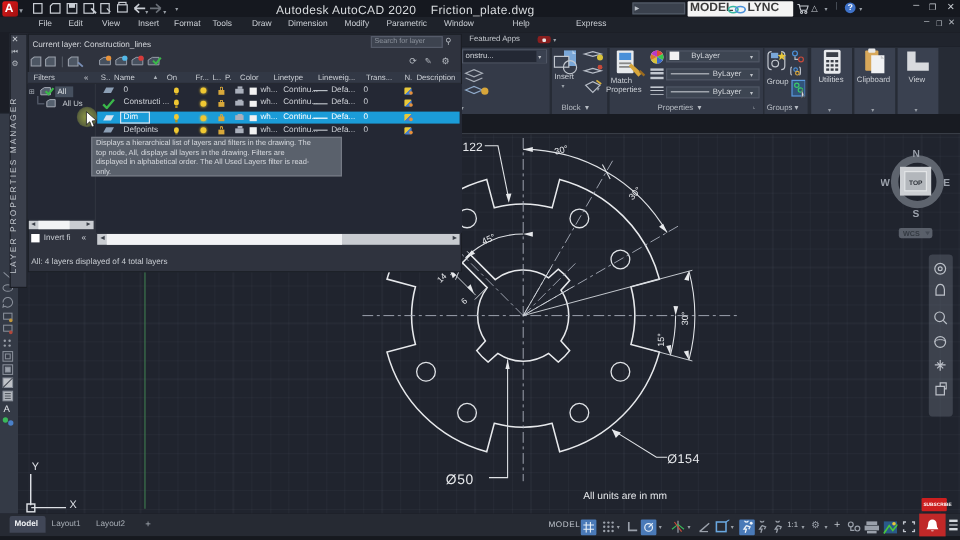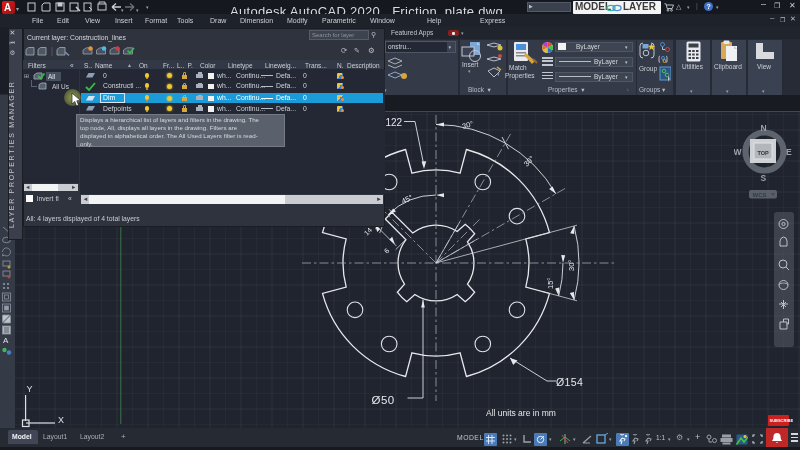--- a/index.html
+++ b/index.html
@@ -30,31 +30,31 @@
 </g>
 <g stroke="#6b7078" stroke-width="1.3" fill="none">
 <path d="M 108 6 H 99 M 108 6 L 104 2.5 M 108 6 L 104 9.5"></path>
 </g>
 <g fill="#9aa0a8" font-size="5" font-family="Liberation Sans, sans-serif">
 <text x="95" y="11">▾</text>
         <text x="110" y="11">▾</text>
         <text x="120" y="8">▾</text>
 </g>
 </svg>
-<div class="tx" style="left:230px;top:4px;font-size:13px;color:#d8dbde;letter-spacing:0.3px;">Autodesk AutoCAD 2020<span style="display:inline-block;width:12px;"></span>Friction_plate.dwg</div>
+<div class="tx" style="left:230px;top:4px;font-size:10px;color:#d8dbde;letter-spacing:0.3px;">Autodesk AutoCAD 2020<span style="display:inline-block;width:12px;"></span>Friction_plate.dwg</div>
 <div class="abs" style="left:527px;top:2px;width:44px;height:10px;background:#3a414d;border:1px solid #525a68;"></div>
 <div class="tx" style="left:529px;top:3px;font-size:5px;color:#b8bec6;">▶</div>
     <div class="abs" style="left:534px;top:3.5px;width:37px;height:8px;overflow:hidden;"></div>
 <div class="abs" style="left:573px;top:0.5px;width:88px;height:13px;background:#f4f4f4;border-radius:1px;"></div>
 <div class="tx" style="left:575px;top:1px;font-size:10px;font-weight:bold;color:#3a3a3a;">MODEL</div>
     <svg class="abs" style="left:606px;top:3.5px;" width="16" height="8" viewBox="0 0 16 8">
       <ellipse cx="5" cy="4" rx="4" ry="2.6" stroke="#35b8a0" stroke-width="1.4" fill="none"></ellipse>
       <ellipse cx="11" cy="4" rx="4" ry="2.6" stroke="#4a90d9" stroke-width="1.4" fill="none"></ellipse>
     </svg>
-    <div class="tx" style="left:623px;top:1px;font-size:10px;font-weight:bold;color:#3a3a3a;">LAYER</div>
+    <div class="tx" style="left:623px;top:1px;font-size:10px;font-weight:bold;color:#3a3a3a;">LYNC</div>
 <svg class="abs" style="left:664px;top:2.5px;" width="10" height="9" viewBox="0 0 10 9">
       <g stroke="#c8ccd2" stroke-width="0.9" fill="none">
         <path d="M 0.5 0.8 H 2 L 3.2 5.5 H 8.2 L 9.5 2 H 2.4"></path>
         <circle cx="4" cy="7.3" r="0.9"></circle>
         <circle cx="7.5" cy="7.3" r="0.9"></circle>
       </g>
     </svg>
 <div class="tx" style="left:676px;top:2.5px;font-size:7px;color:#c8ccd2;">△</div>
 <div class="tx" style="left:687px;top:4px;font-size:5px;color:#9aa0a8;">▾</div>
 <div class="tx" style="left:696px;top:2px;font-size:7px;color:#5a616c;">|</div>

